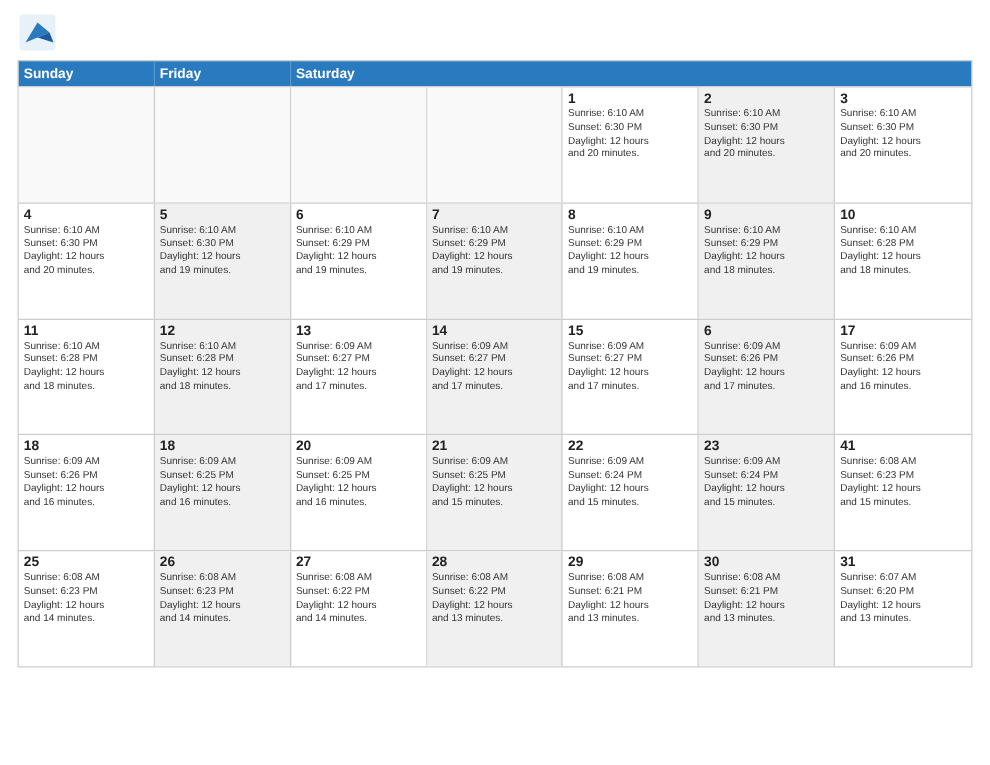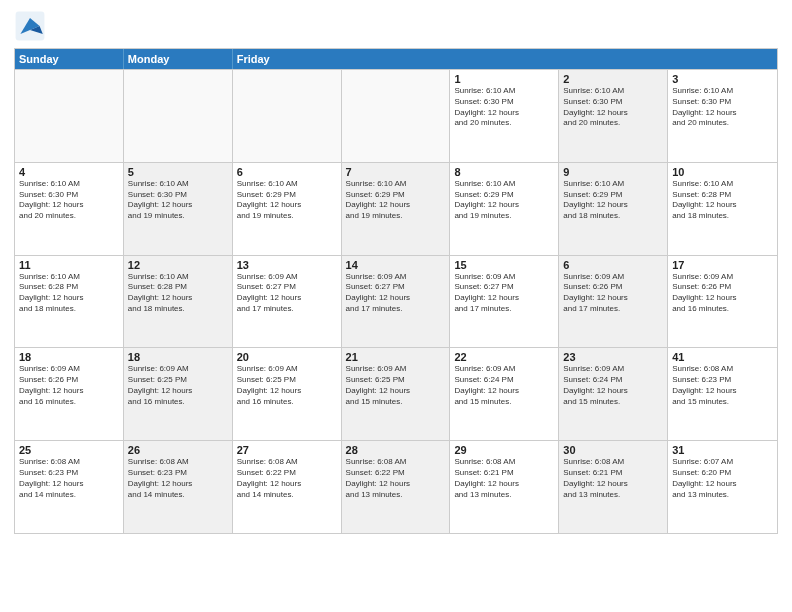--- a/index.html
+++ b/index.html
@@ -126,22 +126,22 @@
     </div>
     <div class="title-block">
       <div class="month-year"></div>
       <div class="location"></div>
     </div>
   </div>
 
   <div class="calendar">
     <div class="cal-header" id="cal-header">
         <div class="cal-header-cell">Sunday</div>
-        <div class="cal-header-cell">Monday</div>
         <div class="cal-header-cell">Friday</div>
+        <div class="cal-header-cell">Saturday</div>
       </div>
     <div class="cal-body" id="cal-body">
         <div class="cal-row">
           <div class="cal-cell empty"></div>
           <div class="cal-cell empty"></div>
           <div class="cal-cell empty"></div>
           <div class="cal-cell empty"></div>
           <div class="cal-cell">
             <span class="day-num">1</span>
             <div class="cell-detail">Sunrise: 6:10 AM<br>Sunset: 6:30 PM<br>Daylight: 12 hours<br>and 20 minutes.</div>

